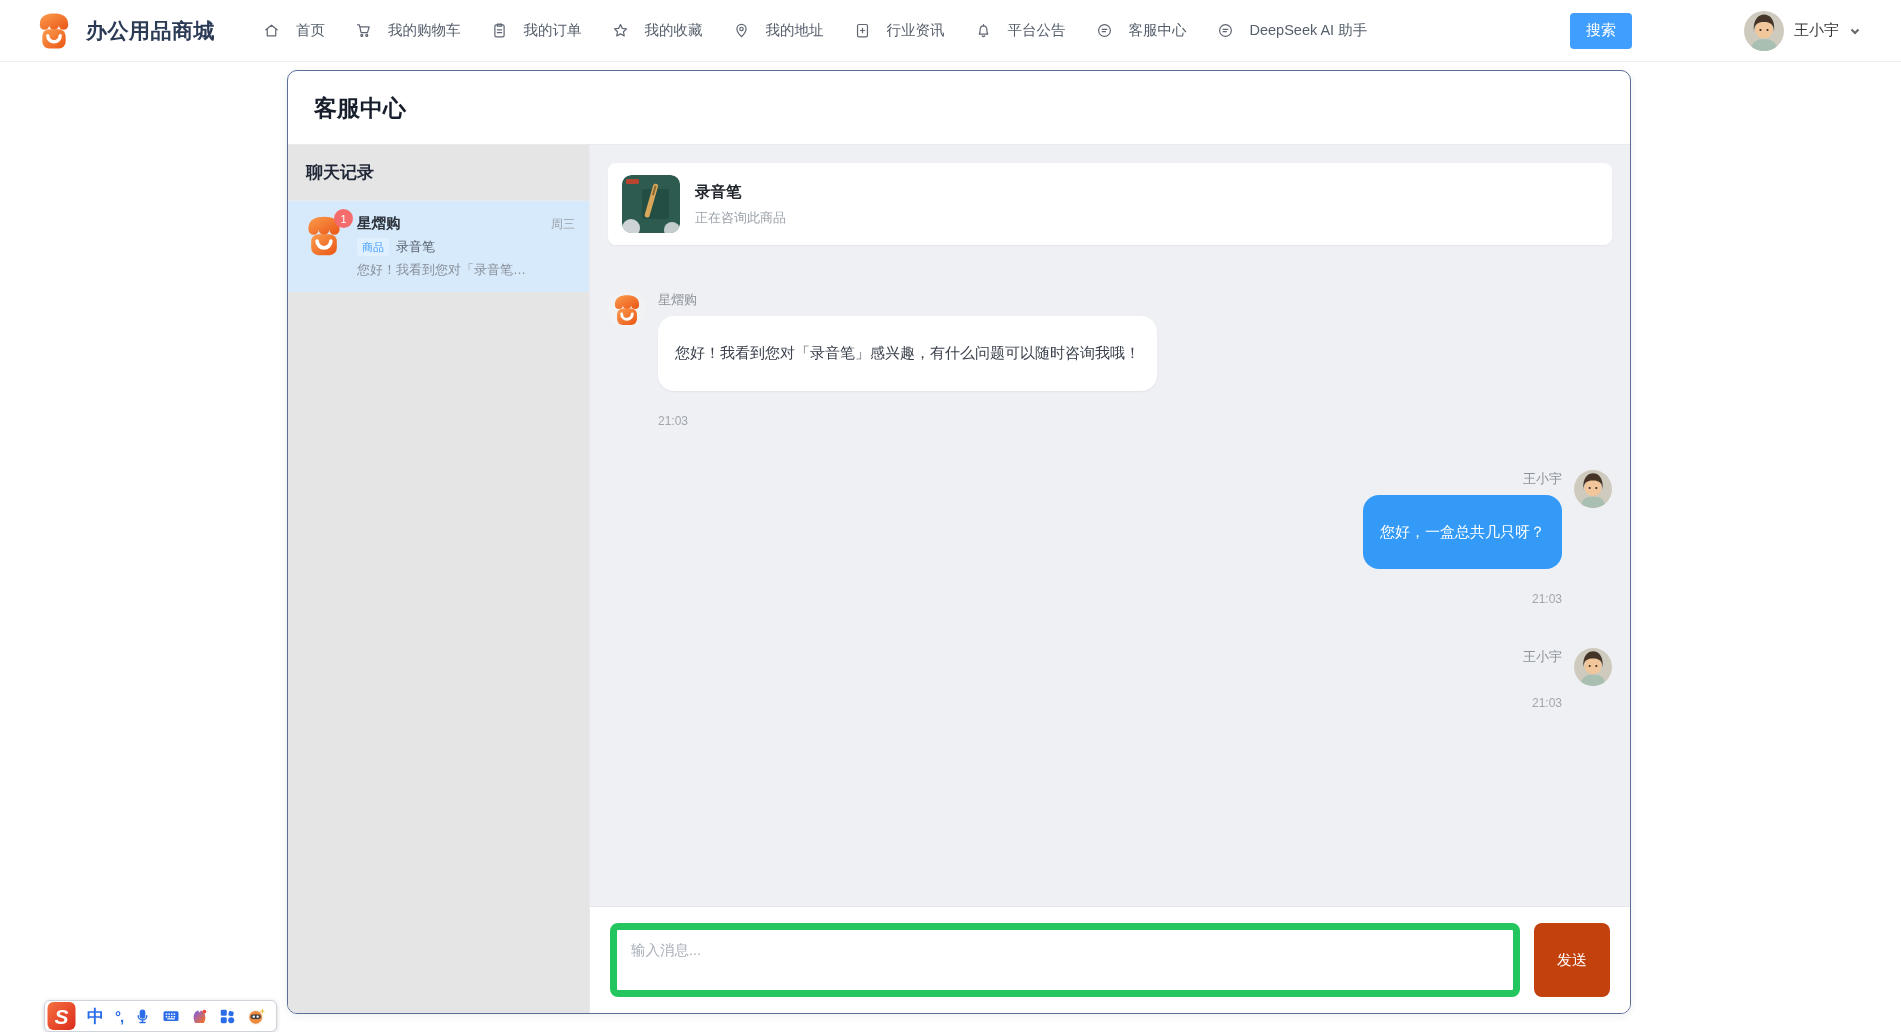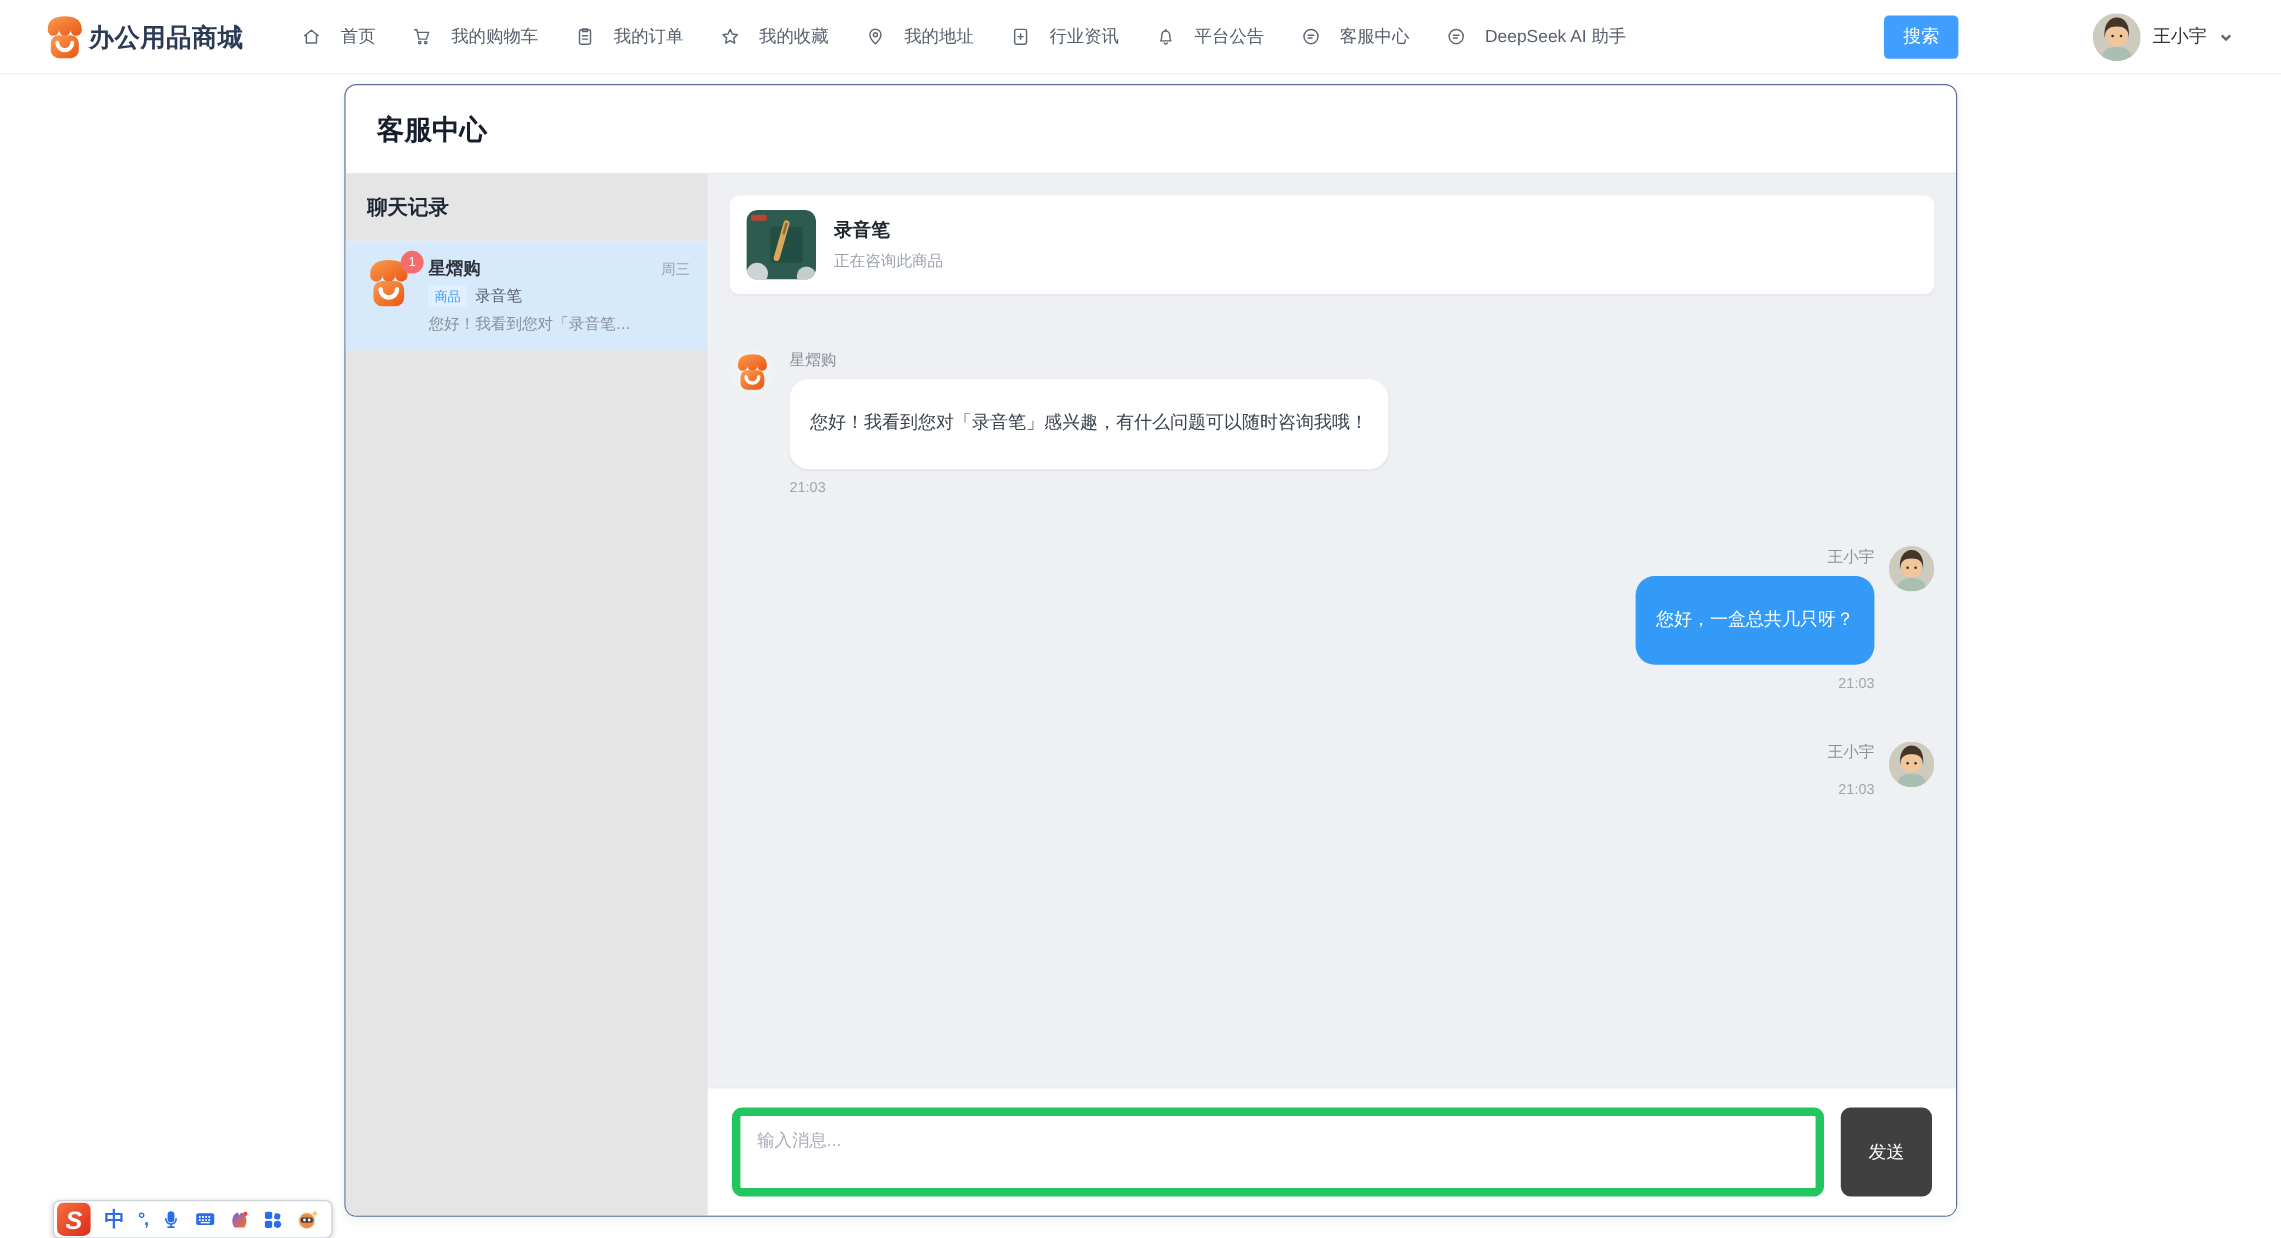--- a/index.html
+++ b/index.html
@@ -1,21 +1,21 @@
 <!DOCTYPE html>
 <html><head>
 <meta charset="utf-8">
 <style>
   * { margin:0; padding:0; box-sizing:border-box; }
   html,body { width:1901px; height:1032px; overflow:hidden; }
   body { font-family:"Liberation Sans","DejaVu Sans",sans-serif; background:#fff; position:relative; color:#333; }
 
   
   .navbar { height:62px; display:flex; align-items:center; padding:0 40px 0 34px; border-bottom:1px solid #ebeef2; background:#fff; }
-  .brand { display:flex; align-items:center; gap:0; }
+  .brand { display:flex; align-items:center; gap:12px; }
   .brand-logo { width:40px; height:40px; }
   .brand-title { font-size:21px; font-weight:700; color:#2b3a55; letter-spacing:.5px; }
   .nav-links { display:flex; align-items:center; gap:30px; margin-left:48px; }
   .nav-item { display:flex; align-items:center; gap:16px; font-size:14.5px; color:#555e6b; cursor:pointer; text-decoration:none; white-space:nowrap; }
   .nav-item svg { width:17px; height:17px; stroke:#5f6672; stroke-width:1.7; fill:none; stroke-linecap:round; stroke-linejoin:round; }
   .search-group { margin-left:auto; display:flex; align-items:center; }
   .search-input { width:246px; height:36px; border:1px solid #dcdfe6; border-radius:4px; padding:0 12px; font-size:14px; color:#333; outline:none; font-family:inherit; }
   .search-input::placeholder { color:#b0b6bf; }
   .search-btn { margin-left:8px; width:62px; height:36px; border:none; border-radius:4px; background:#409eff; color:#fff; font-size:15px; cursor:pointer; font-family:inherit; }
   .user-group { margin-left:112px; display:flex; align-items:center; gap:10px; cursor:pointer; }
@@ -58,27 +58,27 @@
   .msg.right { justify-content:flex-end; margin-top:42px; }
   .msg-avatar { width:38px; height:38px; border-radius:50%; overflow:hidden; flex:none; background:#f1f2f4; display:flex; align-items:center; justify-content:center; }
   .msg-avatar .shop { width:34px; height:34px; }
   .msg-col { display:flex; flex-direction:column; max-width:68%; }
   .msg.right .msg-col { align-items:flex-end; }
   .msg-sender { font-size:13px; color:#8a9099; margin-bottom:7px; }
   .msg.right .msg-sender { text-align:right; }
   .bubble { font-size:15px; line-height:1.5; padding:26px 17px; border-radius:16px; }
   .bubble.left { background:#fff; color:#3a414c; box-shadow:0 1px 2px rgba(0,0,0,.05); }
   .bubble.right { background:#339af7; color:#fff; }
-  .msg-time { font-size:12px; color:#a0a6ad; margin-top:8px; }
+  .msg-time { font-size:12px; color:#a0a6ad; margin-top:23px; }
   .msg.right .msg-time { text-align:right; }
 
   .composer { background:#fff; border-top:1px solid #e6e8ec; padding:16px 20px; display:flex; gap:14px; }
   .composer textarea { flex:1; height:74px; resize:none; border:7px solid #22c55e; border-radius:8px; padding:11px 14px; font-size:14.5px; color:#333; outline:none; font-family:inherit; background:#fff; }
   .composer textarea::placeholder { color:#a8aeb8; }
-  .send-btn { width:76px; height:74px; border:none; border-radius:8px; background:#404040; color:#fff; font-size:15px; cursor:pointer; font-family:inherit; }
+  .send-btn { width:76px; height:74px; border:none; border-radius:8px; background:#c2410c; color:#fff; font-size:15px; cursor:pointer; font-family:inherit; }
 
   
   .ime { position:absolute; left:44px; bottom:0; height:32px; background:#fff; border:1px solid #cfd4db; border-radius:6px; box-shadow:0 1px 4px rgba(0,0,0,.18); display:flex; align-items:center; gap:11px; padding:2px 10px 2px 2px; }
   .ime .slot { display:flex; align-items:center; justify-content:center; cursor:pointer; }
   .ime-mode { font-size:17px; font-weight:700; color:#2b6de8; }
   .ime-punct { font-size:15px; font-weight:700; color:#2b6de8; letter-spacing:-1px; }
 </style>
 </head>
 <body>
 

